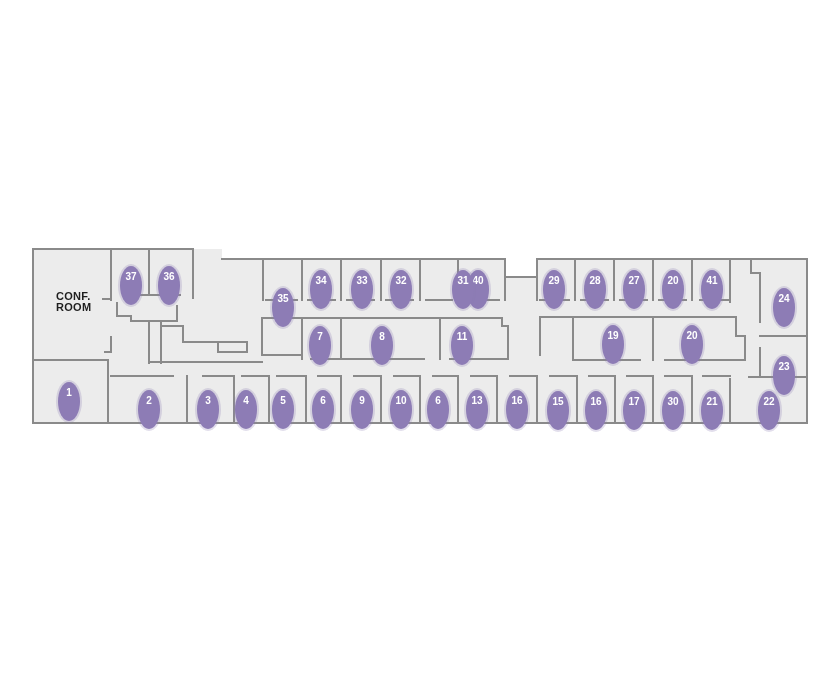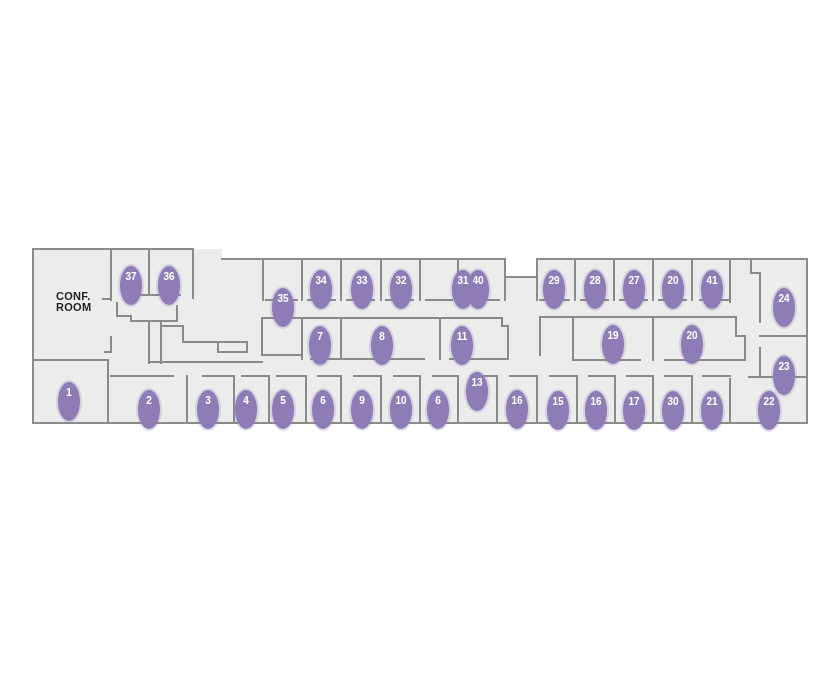--- a/index.html
+++ b/index.html
@@ -88,21 +88,21 @@
   <div class="badge" style="left:197px;top:390px">3</div>
   <div class="badge" style="left:235px;top:390px">4</div>
   <div class="badge" style="left:272px;top:390px">5</div>
   <div class="badge" style="left:312px;top:390px">6</div>
   <div class="badge" style="left:309px;top:326px">7</div>
   <div class="badge" style="left:371px;top:326px">8</div>
   <div class="badge" style="left:351px;top:390px">9</div>
   <div class="badge" style="left:390px;top:390px">10</div>
   <div class="badge" style="left:451px;top:326px">11</div>
   <div class="badge" style="left:427px;top:390px">6</div>
-  <div class="badge" style="left:466px;top:372px">13</div>
+  <div class="badge" style="left:466px;top:390px">13</div>
   <div class="badge" style="left:506px;top:390px">16</div>
   <div class="badge" style="left:547px;top:391px">15</div>
   <div class="badge" style="left:585px;top:391px">16</div>
   <div class="badge" style="left:623px;top:391px">17</div>
   <div class="badge" style="left:602px;top:325px">19</div>
   <div class="badge" style="left:681px;top:325px">20</div>
   <div class="badge" style="left:662px;top:391px">30</div>
   <div class="badge" style="left:701px;top:391px">21</div>
   <div class="badge" style="left:758px;top:391px">22</div>
   <div class="badge" style="left:773px;top:356px">23</div>

